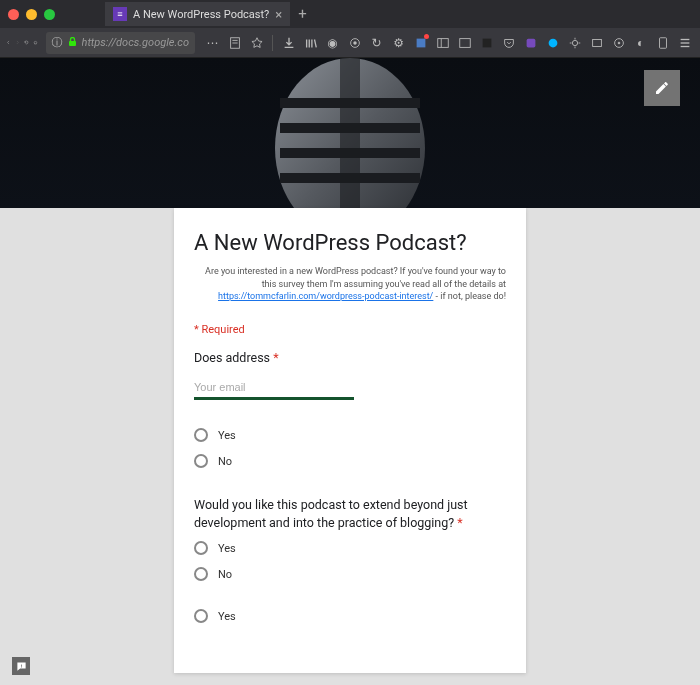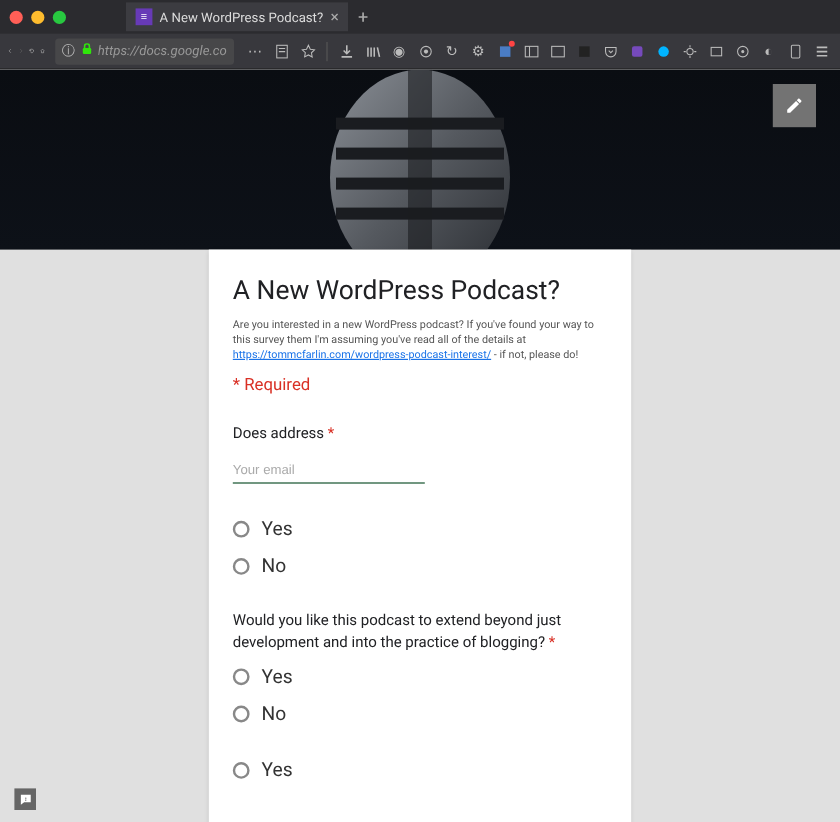--- a/index.html
+++ b/index.html
@@ -128,43 +128,44 @@
   }
   .form-title {
     font-size: 22px;
     color: #202124;
     margin-bottom: 10px;
   }
   .form-desc {
     font-size: 9px;
     color: #555;
     line-height: 1.4;
-    margin-bottom: 10px;
+    margin-bottom: 20px;
+    text-align: right;
   }
   .form-desc a { color: #1a73e8; text-decoration: underline;}
-  .required-note { font-size: 14px; color: #d93025; margin-bottom: 24px;}
+  .required-note { font-size: 11px; color: #d93025; margin-bottom: 13px;}
   .question { margin-bottom: 28px; }
   .q-label { font-size: 12.5px; color: #202124; margin-bottom: 10px; line-height:1.4;}
   .req-star { color: #d93025; }
   .email-input {
     border: none;
-    border-bottom: 1px solid #14532d;
+    border-bottom: 3px solid #14532d;
     font-size: 11px;
     padding: 4px 0;
     width: 160px;
     color: #555;
     outline: none;
   }
   .email-input::placeholder { color: #aaa; }
   .radio-opt {
     display: flex;
     align-items: center;
     gap: 10px;
     margin-bottom: 12px;
-    font-size: 16px;
+    font-size: 11px;
     color: #333;
   }
   .radio-circle {
     width: 14px; height: 14px;
     border: 2px solid #888;
     border-radius: 50%;
   }
   .fb-btn {
     position: absolute;
     left: 12px; bottom: 10px;

